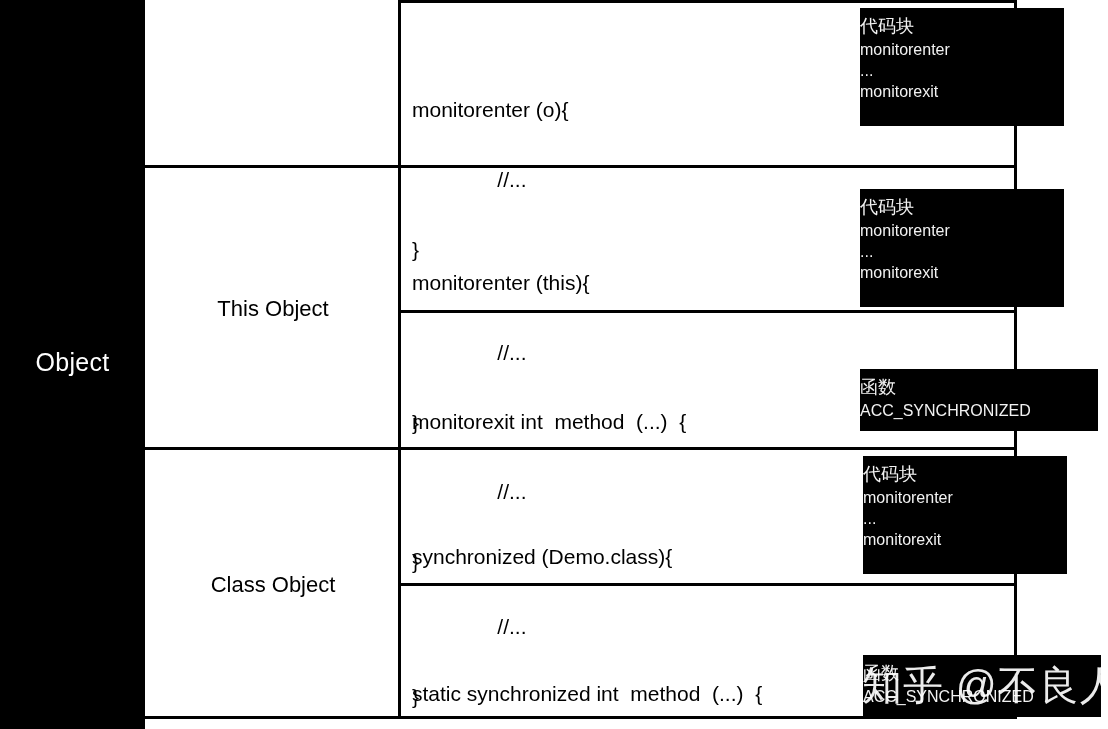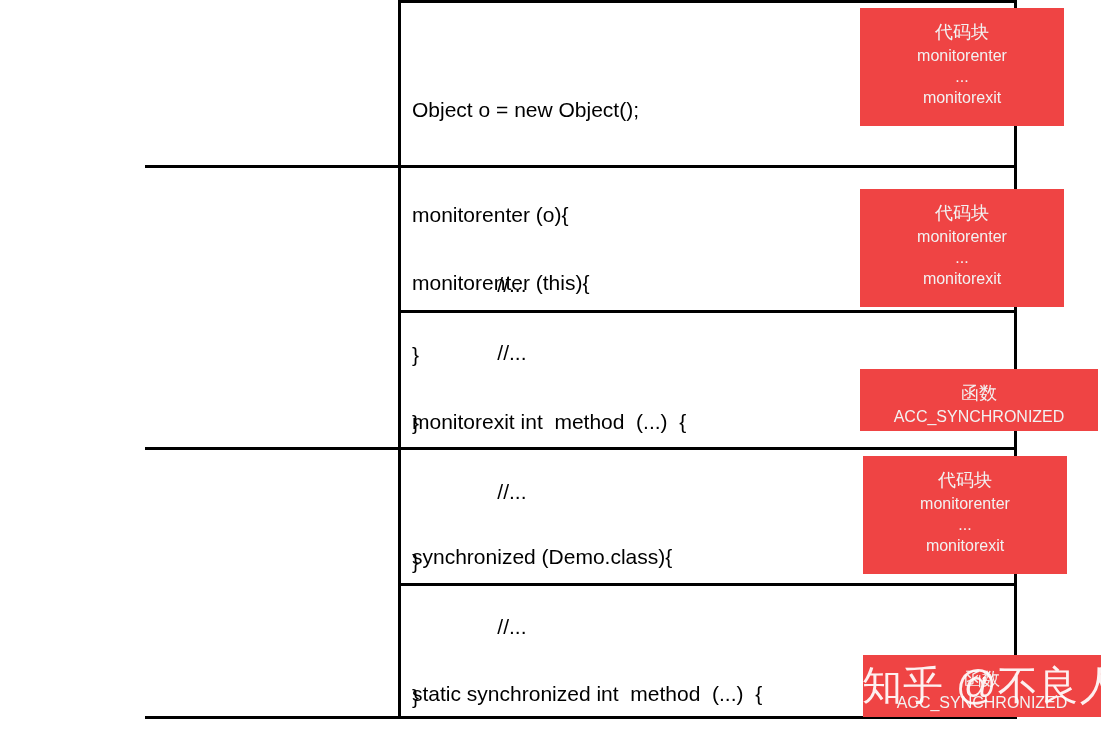--- a/index.html
+++ b/index.html
@@ -96,25 +96,25 @@
     color: #000000;
     font-size: 21px;
     line-height: 35px;
     white-space: pre;
   }
   .code .indent { padding-left: 62px; display: inline-block; }
 
   
   .callout {
     position: absolute;
-    background: #ef4444;
+    background: #000000;
     color: #f2f2f2;
-    text-align: center;
+    text-align: left;
     box-sizing: border-box;
-    padding-top: 12px;
+    padding-top: 6px;
   }
   .callout .ln {
     display: block;
     line-height: 24px;
   }
   .callout .cn { font-size: 18px; }
   .callout .en { font-size: 16px; }
   .callout .dots { font-size: 16px; line-height: 18px; }
 
   
@@ -135,33 +135,37 @@
     opacity: 0.92;
     white-space: nowrap;
     pointer-events: none;
   }
 </style>
 </head>
 <body>
 
 <div id="canvas">
 
+  <div class="left-panel">
+    <div class="left-panel-label">Object</div>
+  </div>
 
   <div class="table-frame"></div>
   <div class="col-rule"></div>
   <div class="top-rule"></div>
 
   <div class="hrule major" style="top:165px;"></div>
   <div class="hrule minor" style="top:310px;"></div>
   <div class="hrule major" style="top:447px;"></div>
   <div class="hrule minor" style="top:583px;"></div>
 
+  <div class="cat-label" style="top:296px;">This Object</div>
+  <div class="cat-label" style="top:572px;">Class Object</div>
 
   <div class="code" style="top:22px;">
-    <div>Object o = new Object();</div>
     <div>monitorenter (o){</div>
     <div class="indent">//...</div>
     <div>}</div>
   </div>
 
   <div class="code" style="top:195px;">
     <div>monitorenter (this){</div>
     <div class="indent">//...</div>
     <div>}</div>
   </div>

